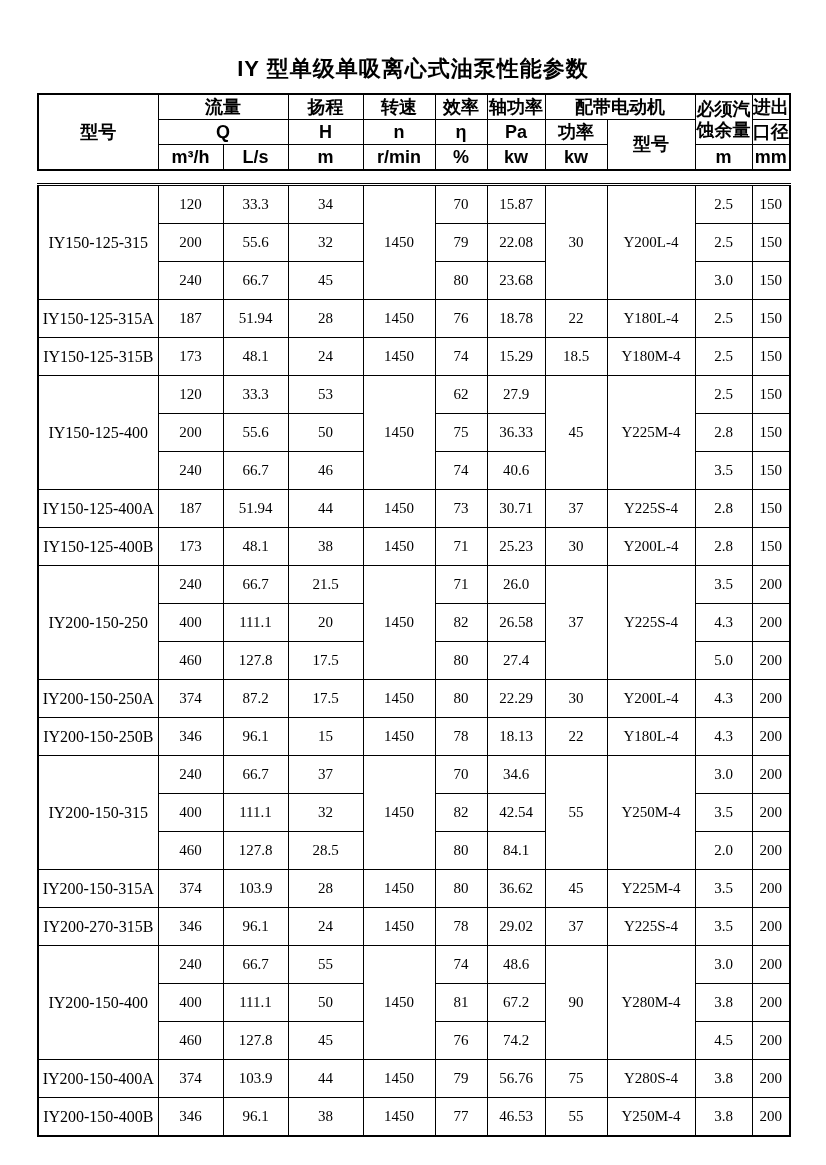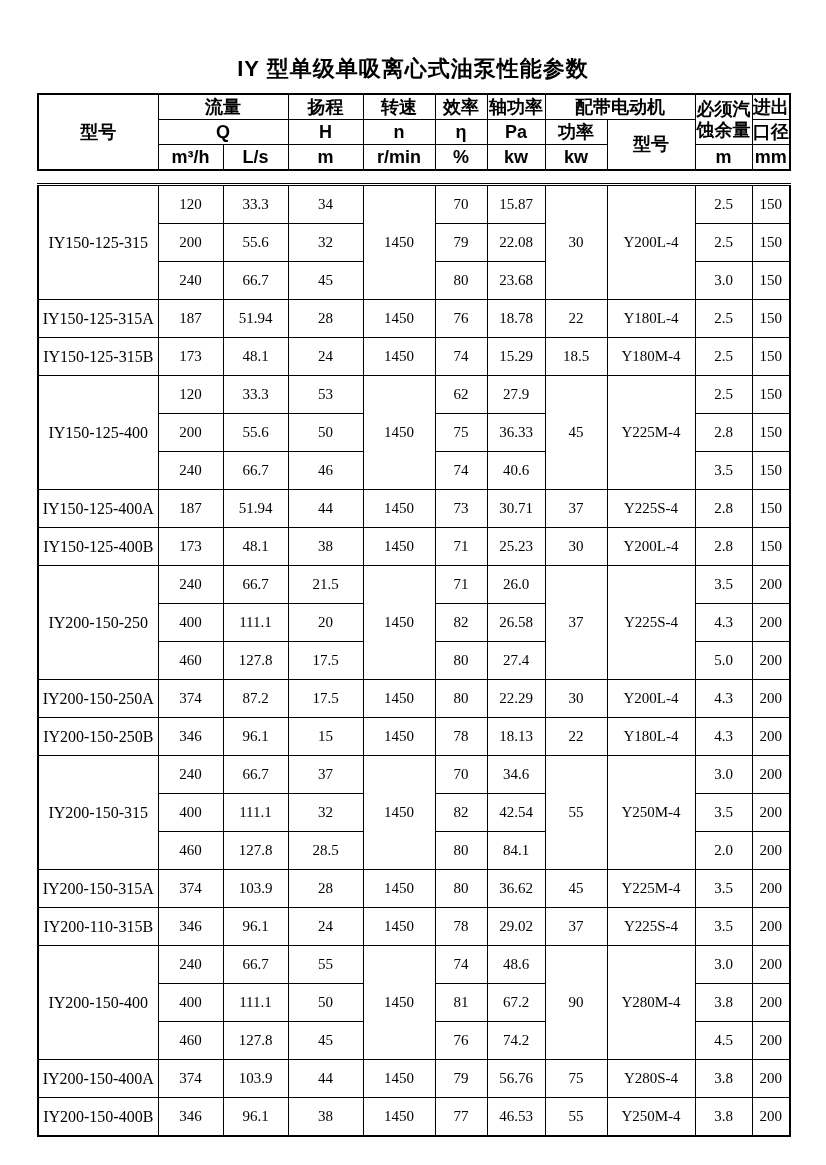--- a/index.html
+++ b/index.html
@@ -301,21 +301,21 @@
           <td>28</td>
           <td>1450</td>
           <td>80</td>
           <td>36.62</td>
           <td>45</td>
           <td>Y225M-4</td>
           <td>3.5</td>
           <td>200</td>
         </tr>
         <tr>
-          <td class="model">IY200-110-315B</td>
+          <td class="model">IY200-270-315B</td>
           <td>346</td>
           <td>96.1</td>
           <td>24</td>
           <td>1450</td>
           <td>78</td>
           <td>29.02</td>
           <td>37</td>
           <td>Y225S-4</td>
           <td>3.5</td>
           <td>200</td>

